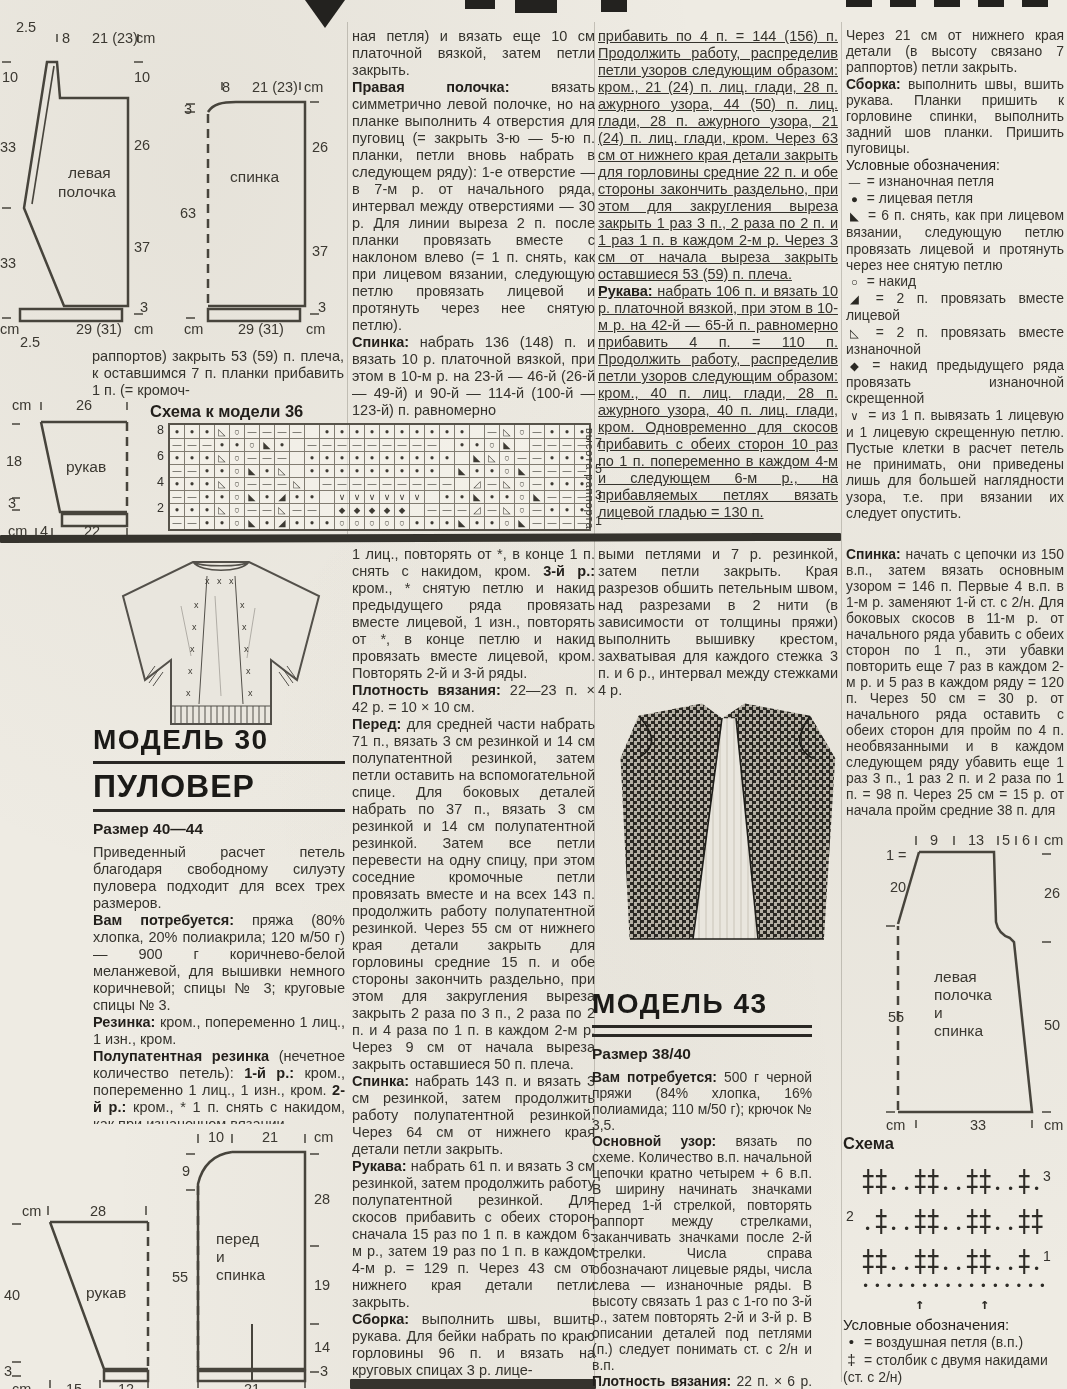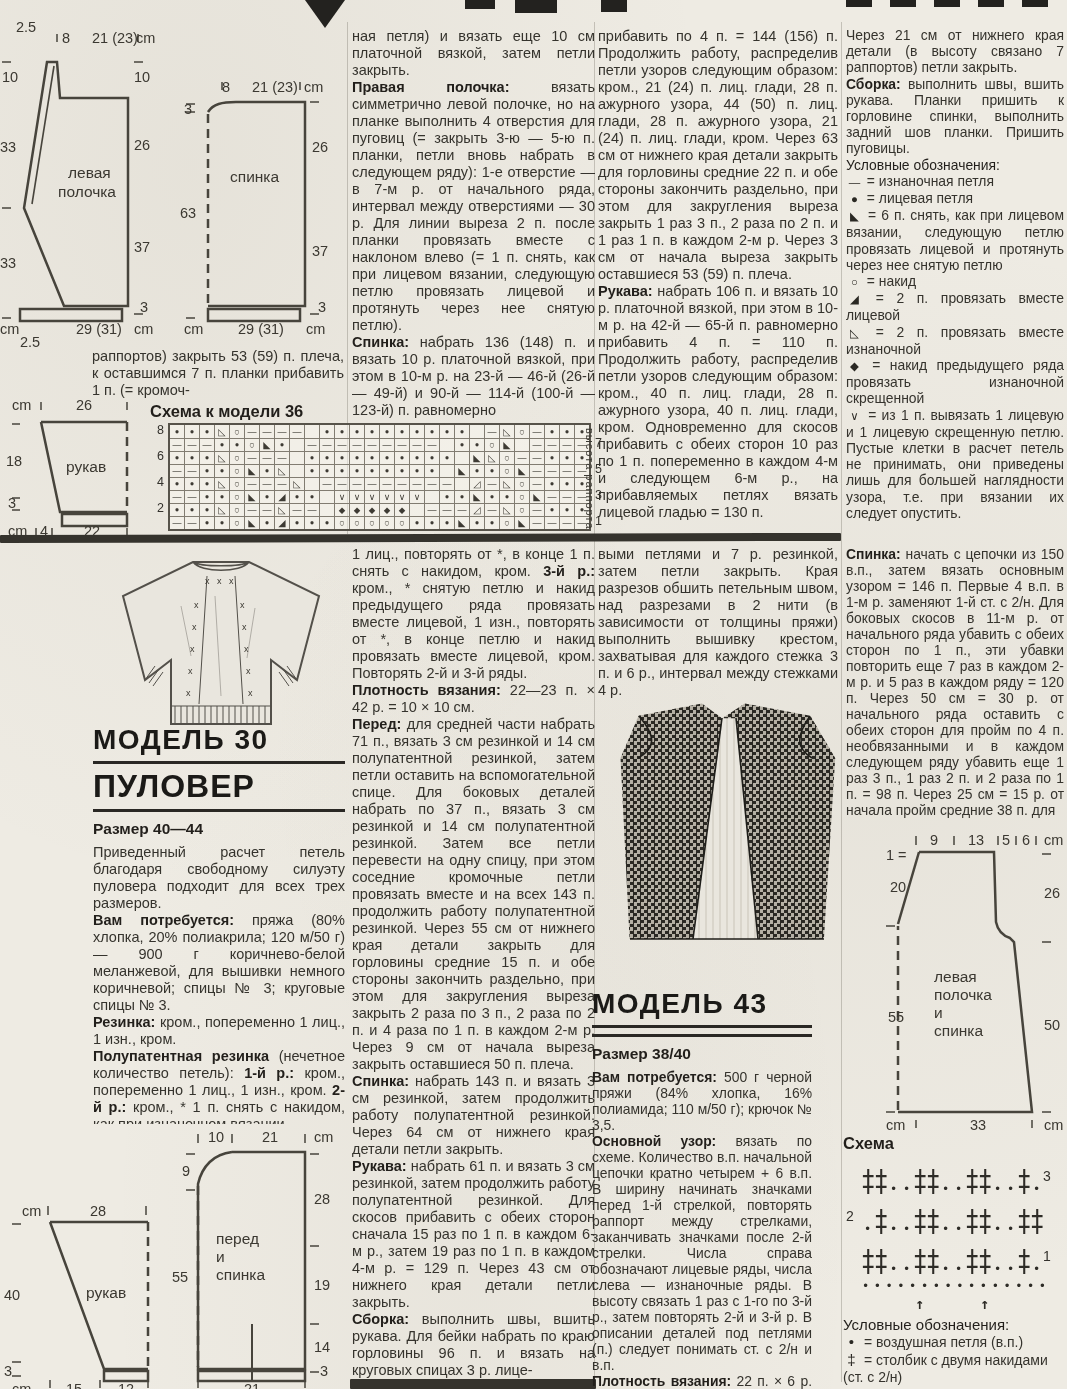--- a/index.html
+++ b/index.html
@@ -444,21 +444,21 @@
         <div class="cnum">1</div>
       </div>
     </div>
   <div class="c36side" style="left:584px;top:428px;height:104px;">высота раппорта</div>
 
   <div class="txt" style="left:352px;top:28px;width:243px;height:508px;">
       <p class="para"><span>ная петля) и вязать еще 10 см платочной вязкой, затем петли закрыть.</span></p>
       <p class="para"><span class="b">Правая полочка: </span><span>вязать симметрично левой полочке, но на планке выполнить 4 отверстия для пуговиц (= закрыть 3-ю — 5-ю п. планки, петли вновь набрать в следующем ряду): 1-е отверстие — в 7-м р. от начального ряда, интервал между отверстиями — 30 р. Для линии выреза 2 п. после планки провязать вместе с наклоном влево (= 1 п. снять, как при лицевом вязании, следующую петлю провязать лицевой и протянуть через нее снятую петлю).</span></p>
       <p class="para"><span class="b">Спинка: </span><span>набрать 136 (148) п. и вязать 10 р. платочной вязкой, при этом в 10-м р. на 23-й — 46-й (26-й — 49-й) и 90-й — 114-й (100-й — 123-й) п. равномерно</span></p>
     </div>
-  <div class="txt" style="left:598px;top:28px;width:240px;height:508px;">
+  <div class="txt" style="left:598px;top:28px;width:240px;height:508px;text-decoration:underline;">
       <p class="para"><span>прибавить по 4 п. = 144 (156) п. Продолжить работу, распределив петли узоров следующим образом: кром., 21 (24) п. лиц. глади, 28 п. ажурного узора, 44 (50) п. лиц. глади, 28 п. ажурного узора, 21 (24) п. лиц. глади, кром. Через 63 см от нижнего края детали закрыть для горловины средние 22 п. и обе стороны закончить раздельно, при этом для закругления выреза закрыть 1 раз 3 п., 2 раза по 2 п. и 1 раз 1 п. в каждом 2-м р. Через 3 см от начала выреза закрыть оставшиеся 53 (59) п. плеча.</span></p>
       <p class="para"><span class="b">Рукава: </span><span>набрать 106 п. и вязать 10 р. платочной вязкой, при этом в 10-м р. на 42-й — 65-й п. равномерно прибавить 4 п. = 110 п. Продолжить работу, распределив петли узоров следующим образом: кром., 40 п. лиц. глади, 28 п. ажурного узора, 40 п. лиц. глади, кром. Одновременно для скосов прибавить с обеих сторон 10 раз по 1 п. попеременно в каждом 4-м и следующем 6-м р., на прибавляемых петлях вязать лицевой гладью = 130 п.</span></p>
     </div>
   <div class="txt" style="left:846px;top:27px;width:218px;height:506px;font-size:13.9px;line-height:16.2px;">
     <div>
         <p class="para"><span>Через 21 см от нижнего края детали (в высоту связано 7 раппортов) петли закрыть.</span></p>
         <p class="para"><span class="b">Сборка: </span><span>выполнить швы, вшить рукава. Планки пришить к горловине спинки, выполнить задний шов планки. Пришить пуговицы.</span></p>
       </div>
     <p class="ltitle">Условные обозначения:</p>
     <div>

